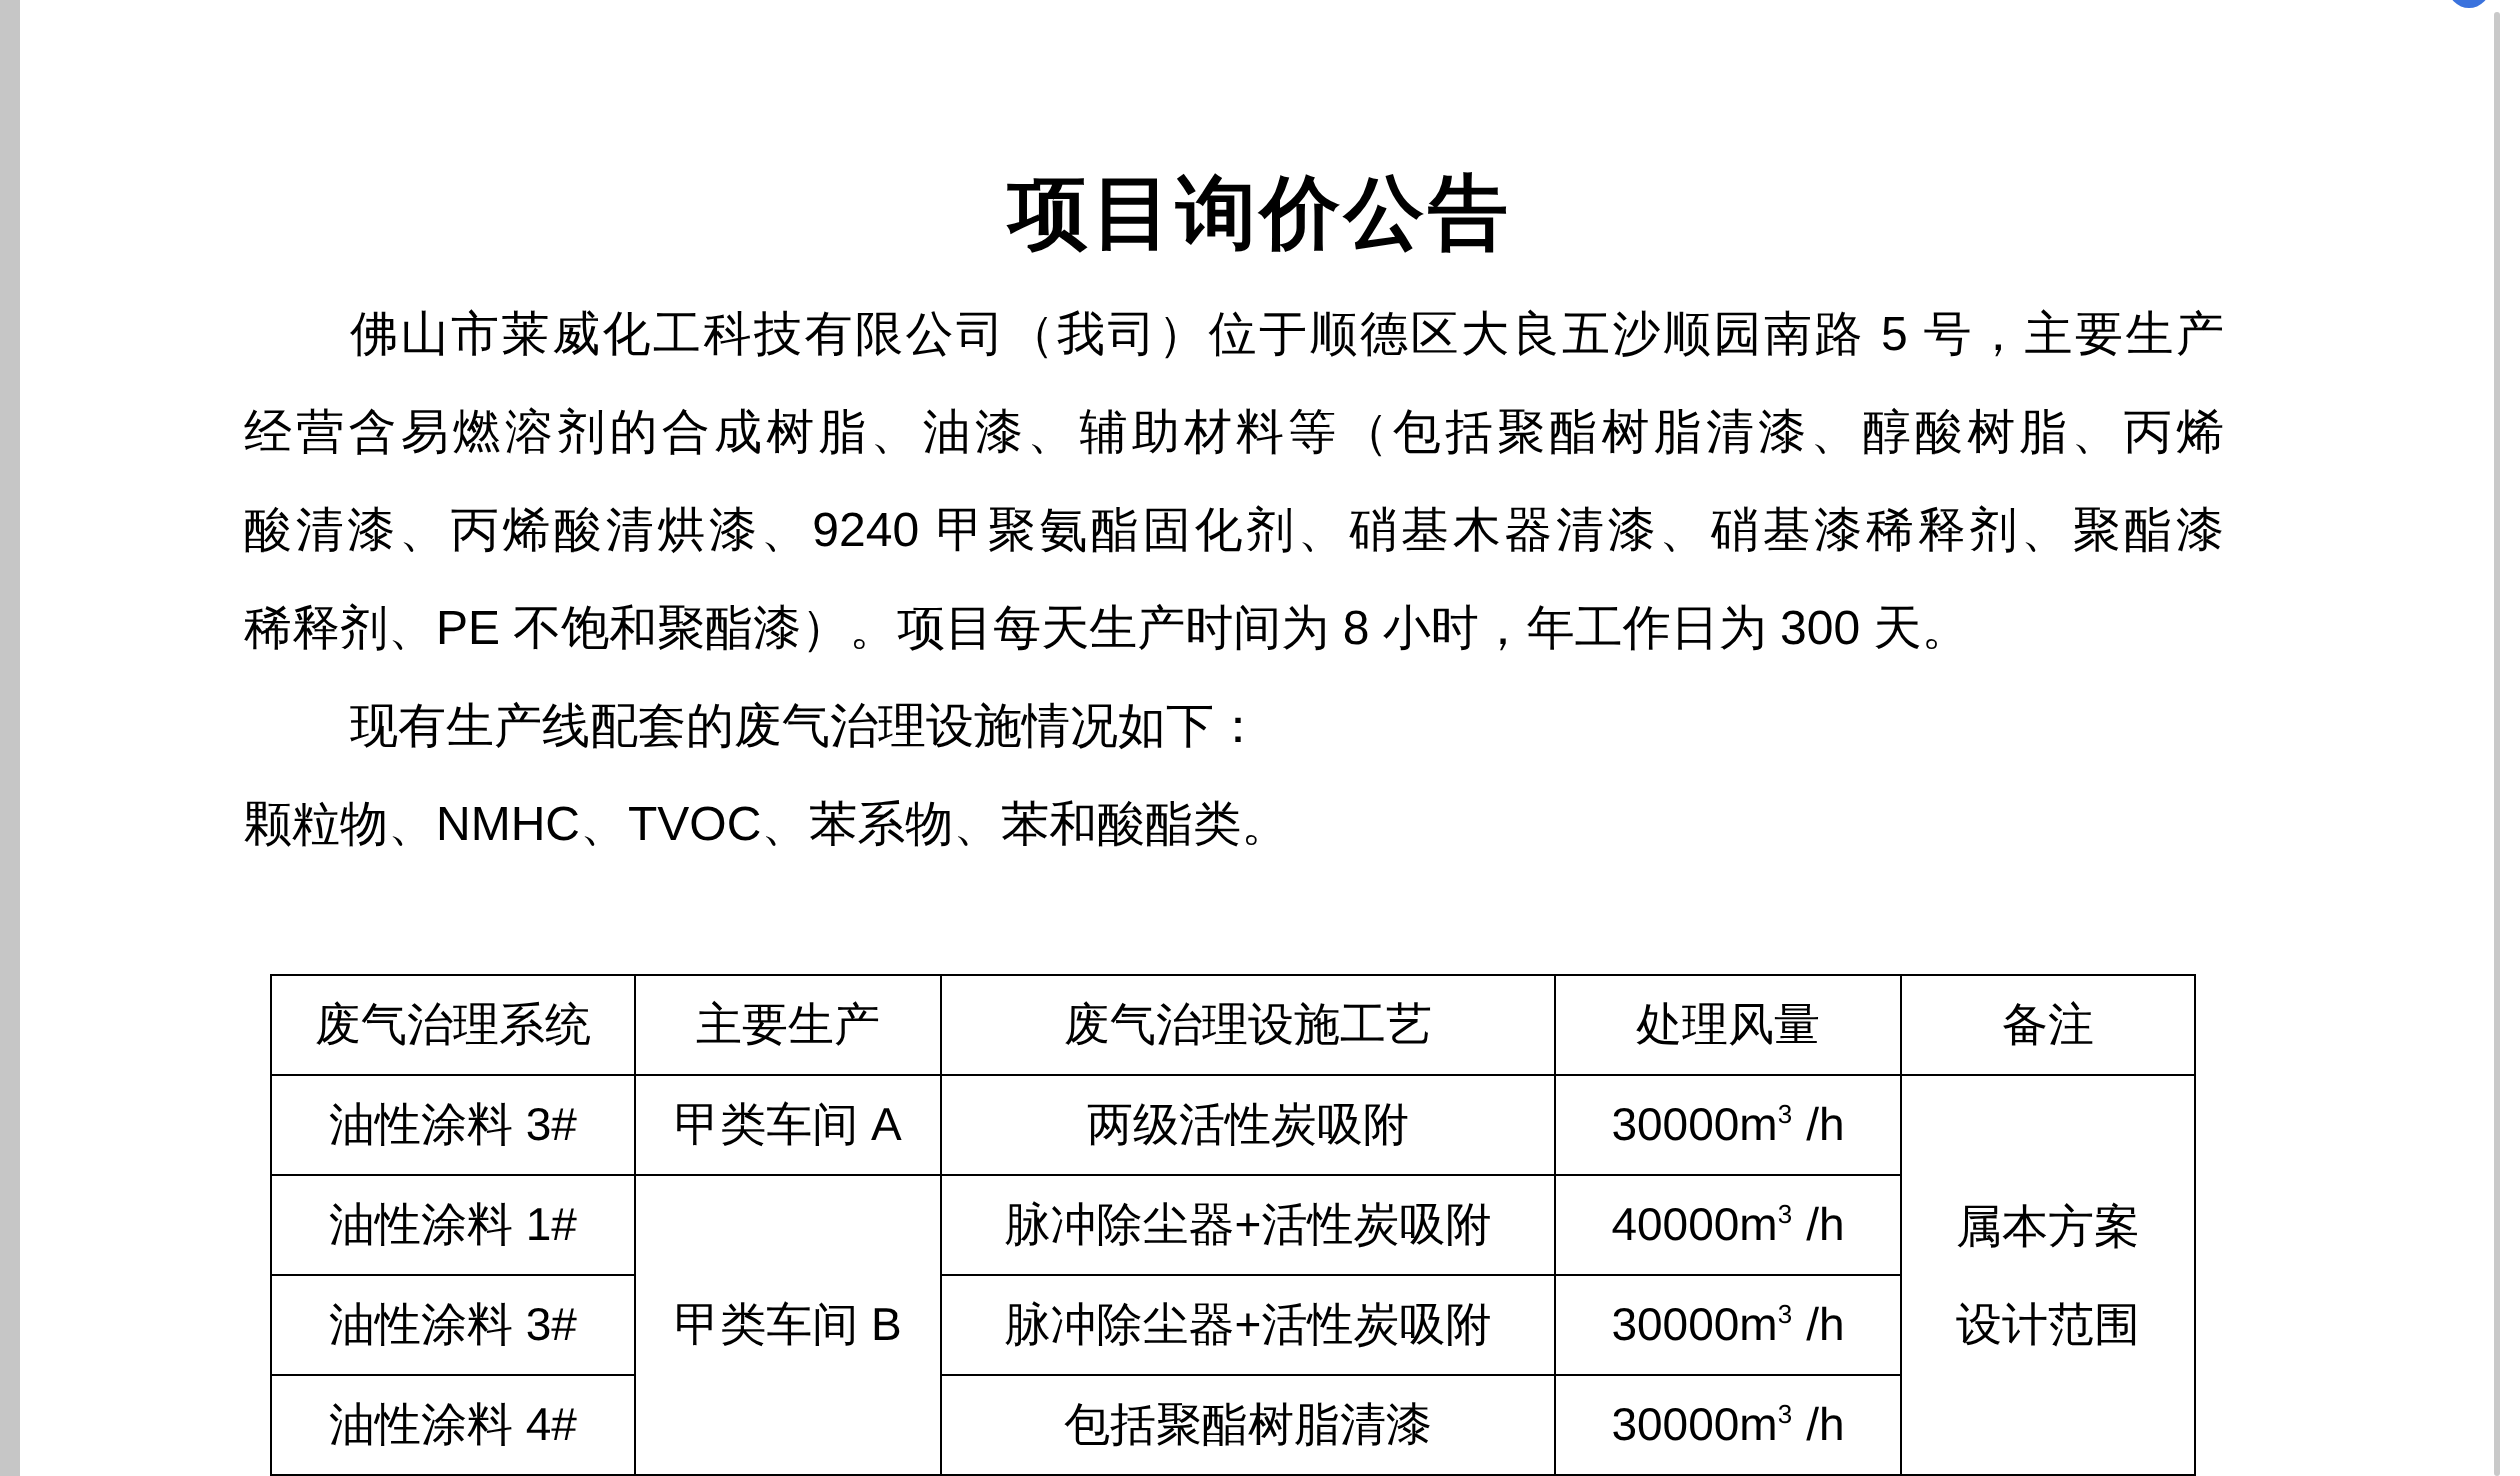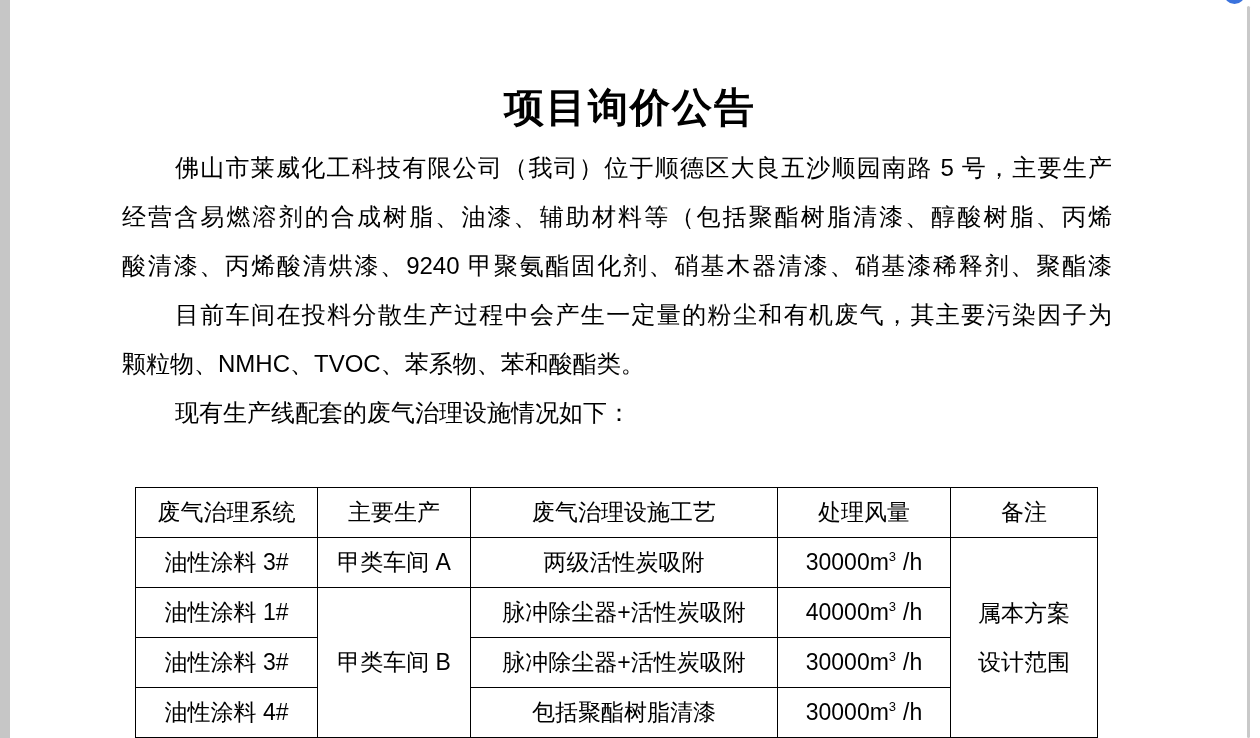--- a/index.html
+++ b/index.html
@@ -36,23 +36,23 @@
 <div class="page-margin-strip"></div>
 <div class="scrollbar-track"></div>
 <div class="scroll-top-btn"></div>
 
 <div class="doc-title">项目询价公告</div>
 
 <div class="body-text">
   <div class="line full indent">佛山市莱威化工科技有限公司（我司）位于顺德区大良五沙顺园南路 5 号，主要生产</div>
   <div class="line full">经营含易燃溶剂的合成树脂、油漆、辅助材料等（包括聚酯树脂清漆、醇酸树脂、丙烯</div>
   <div class="line full">酸清漆、丙烯酸清烘漆、9240 甲聚氨酯固化剂、硝基木器清漆、硝基漆稀释剂、聚酯漆</div>
-  <div class="line full indent">目前车间在投料分散生产过程中会产生一定量的粉尘和有机废气，其主要污染因子为</div>
+  <div class="line">稀释剂、PE 不饱和聚酯漆）。项目每天生产时间为 8 小时，年工作日为 300 天。</div>
+  <div class="line indent">现有生产线配套的废气治理设施情况如下：</div>
   <div class="line">颗粒物、NMHC、TVOC、苯系物、苯和酸酯类。</div>
-  <div class="line indent">现有生产线配套的废气治理设施情况如下：</div>
 </div>
 
 <table class="waste">
   <colgroup>
       <col class="c1">
       <col class="c2">
       <col class="c3">
       <col class="c4">
       <col class="c5">
     </colgroup>

